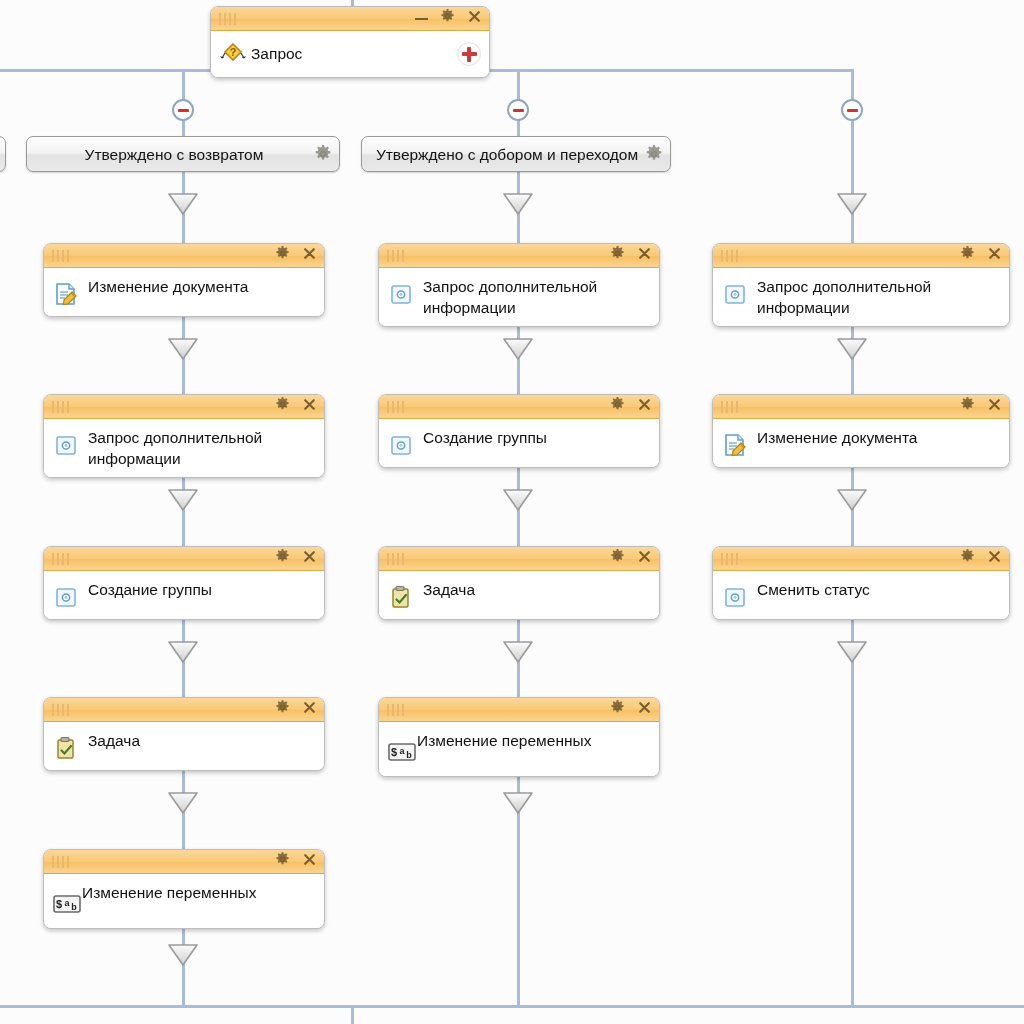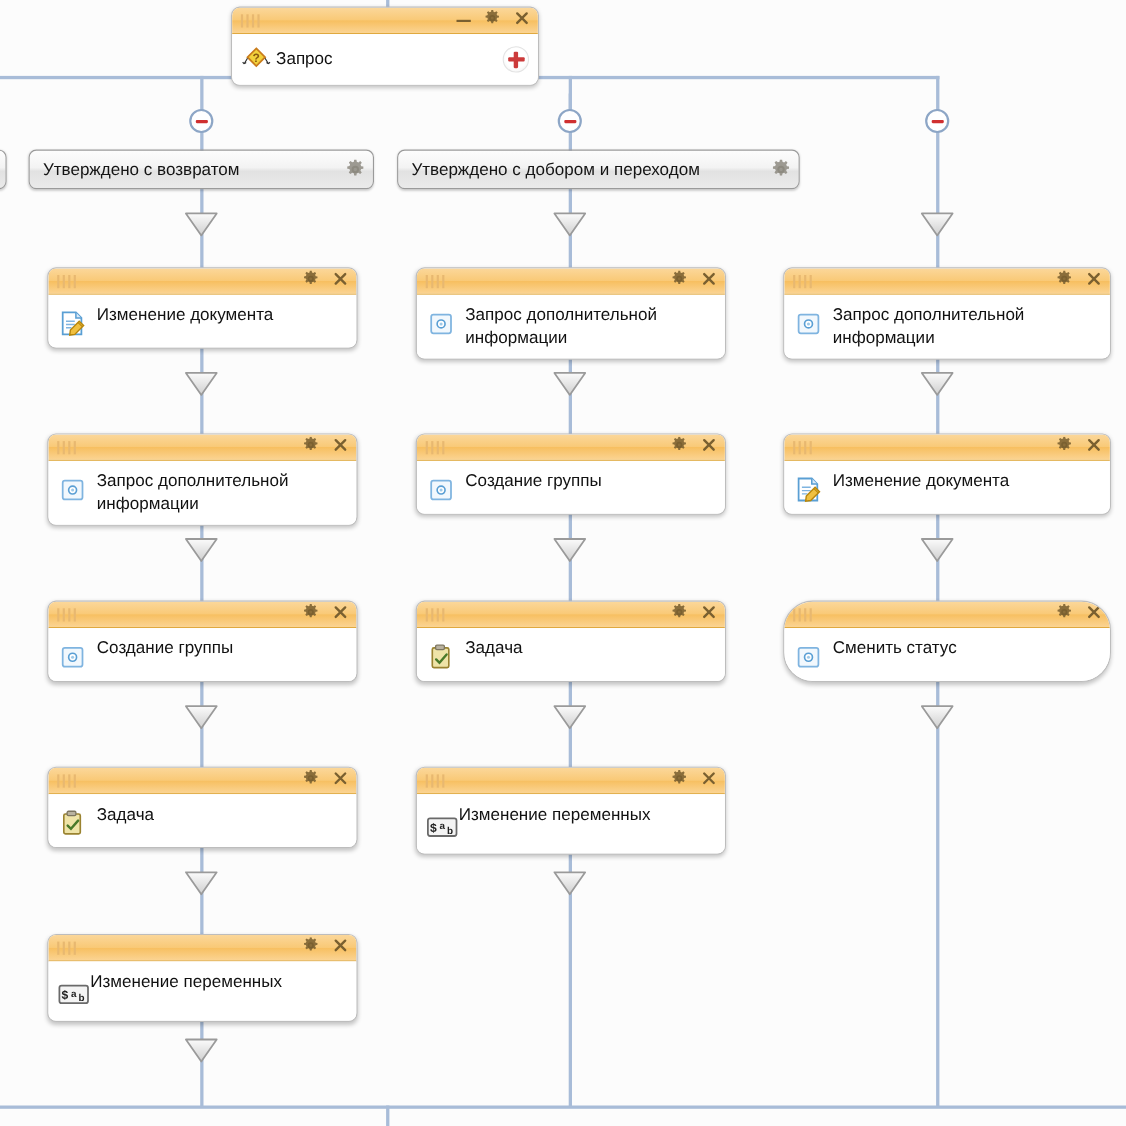--- a/index.html
+++ b/index.html
@@ -62,20 +62,21 @@
     display: flex;
     align-items: center;
     justify-content: center;
     z-index: 7;
     overflow: hidden;
     padding: 0 30px 0 12px;
   }
   .branch-btn .btn-label {
     font-size: 15.5px;
     color: #141414;
+    text-align: center;
     line-height: 19px;
     width: 100%;
   }
   .branch-btn .gear-btn {
     position: absolute;
     right: 7px; top: 50%;
     transform: translateY(-50%);
     width: 18px; height: 18px;
   }
 
@@ -245,21 +246,21 @@
   <div class="branch-btn" style="left:26px; top:136px; width:314px;">
     <span class="btn-label">Утверждено с возвратом</span>
     <span class="gear-btn">
       <svg width="18" height="18" viewBox="0 0 16 16">
           <path fill="#8d8a80" d="M8 5a3 3 0 100 6 3 3 0 000-6zm0 1.6a1.4 1.4 0 110 2.8 1.4 1.4 0 010-2.8z"></path>
           <path fill="#8d8a80" d="M7.1 0h1.8l.3 1.8 1.3.54 1.5-1.05 1.27 1.27-1.05 1.5.54 1.3L14.5 5.6v1.8l-1.8.3-.54 1.3 1.05 1.5-1.27 1.27-1.5-1.05-1.3.54L8.9 13h-1.8l-.3-1.8-1.3-.54-1.5 1.05-1.27-1.27 1.05-1.5-.54-1.3L1.5 7.4V5.6l1.8-.3.54-1.3L2.79 2.5 4.06 1.23l1.5 1.05 1.3-.54z" opacity="0.85"></path>
         </svg>
     </span>
   </div>
 
-  <div class="branch-btn" style="left:361px; top:136px; width:366px;">
+  <div class="branch-btn" style="left:361px; top:136px; width:310px;">
     <span class="btn-label">Утверждено с добором и переходом</span>
     <span class="gear-btn">
       <svg width="18" height="18" viewBox="0 0 16 16">
           <path fill="#8d8a80" d="M8 5a3 3 0 100 6 3 3 0 000-6zm0 1.6a1.4 1.4 0 110 2.8 1.4 1.4 0 010-2.8z"></path>
           <path fill="#8d8a80" d="M7.1 0h1.8l.3 1.8 1.3.54 1.5-1.05 1.27 1.27-1.05 1.5.54 1.3L14.5 5.6v1.8l-1.8.3-.54 1.3 1.05 1.5-1.27 1.27-1.5-1.05-1.3.54L8.9 13h-1.8l-.3-1.8-1.3-.54-1.5 1.05-1.27-1.27 1.05-1.5-.54-1.3L1.5 7.4V5.6l1.8-.3.54-1.3L2.79 2.5 4.06 1.23l1.5 1.05 1.3-.54z" opacity="0.85"></path>
         </svg>
     </span>
   </div>
 
 
@@ -780,21 +781,21 @@
         <svg width="32" height="24" viewBox="0 0 32 24">
           <defs>
             <linearGradient id="ag852_488" x1="0" y1="0" x2="0" y2="1">
               <stop offset="0%" stop-color="#fbfbfb"></stop>
               <stop offset="100%" stop-color="#cfcfcf"></stop>
             </linearGradient>
           </defs>
           <path d="M2 2 L30 2 L16 22 Z" fill="url(#ag852_488)" stroke="#9a9a9a" stroke-width="1.6" stroke-linejoin="round"></path>
         </svg>
       </div>
-      <div class="node" style="left: 712px; top: 546px; width: 298px; border-radius: 27px;">
+      <div class="node" style="left: 712px; top: 546px; width: 298px;">
     <div class="node-head">
       <span class="drag-handle">
             <i></i>
             <i></i>
             <i></i>
             <i></i>
           </span>
       <span class="head-actions">
         <span>
           <svg width="15" height="15" viewBox="0 0 16 16">

